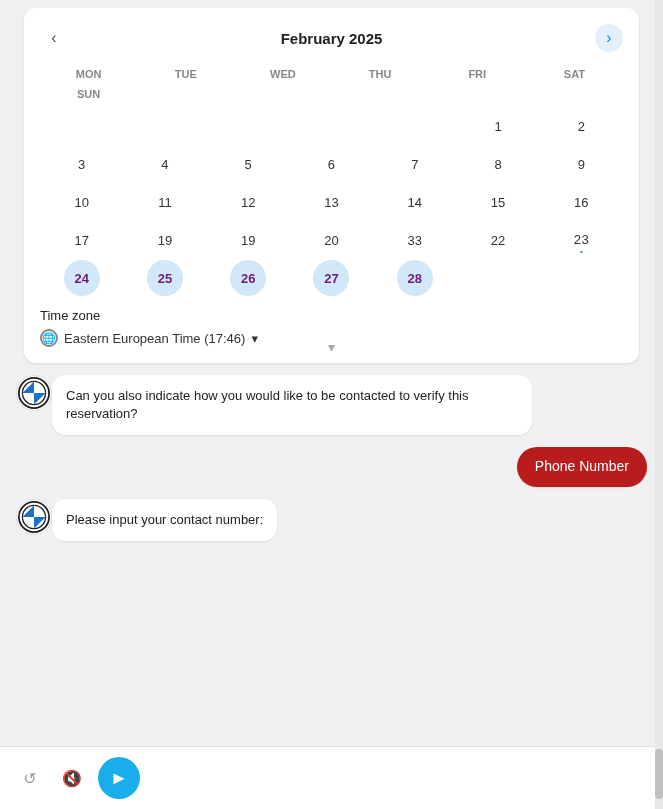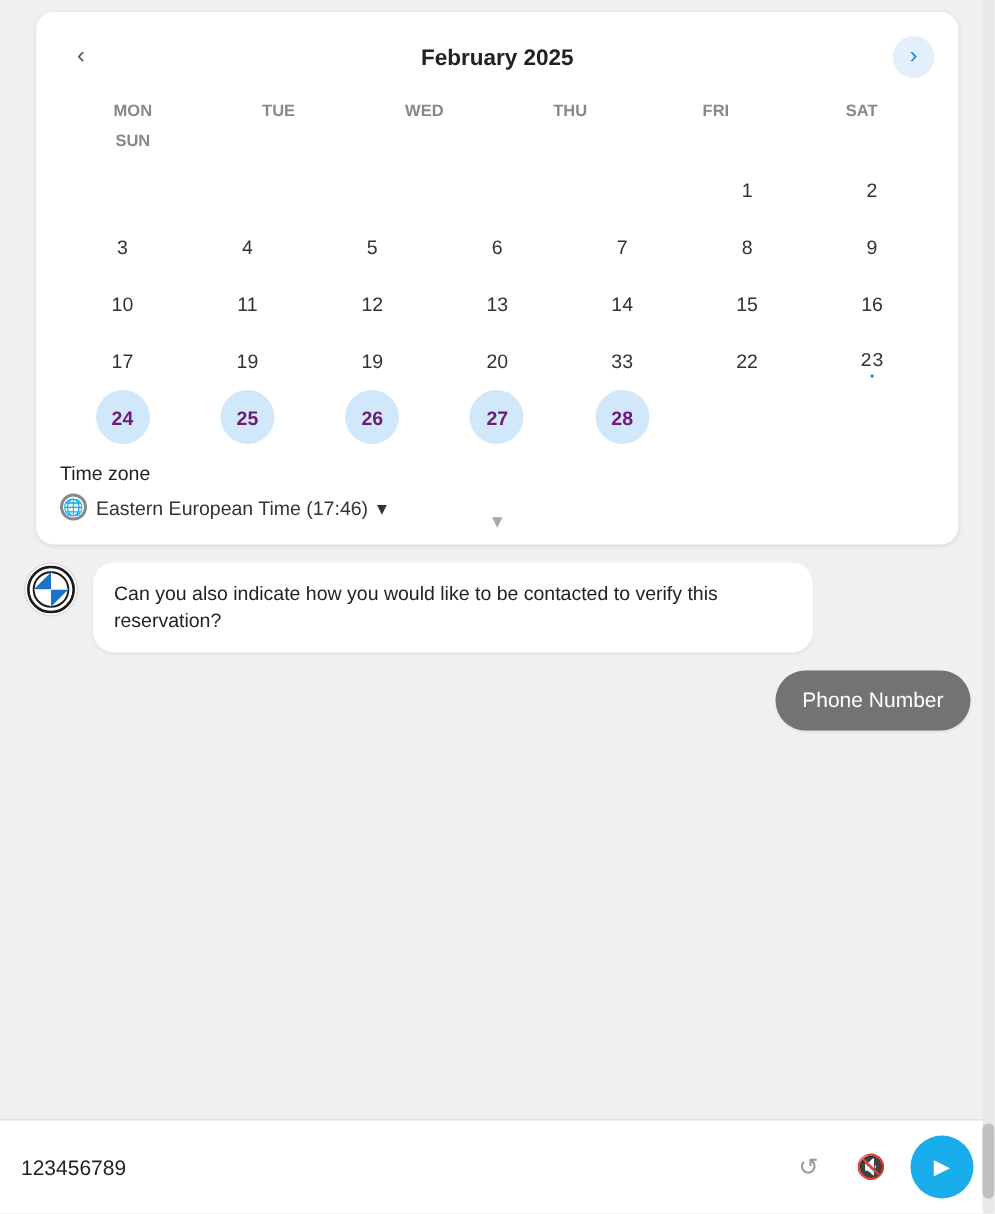--- a/index.html
+++ b/index.html
@@ -166,21 +166,21 @@
       justify-content: center;
       font-size: 11px;
       color: #555;
       flex-shrink: 0;
     }
 
     
     .message-row {
       display: flex;
       align-items: flex-start;
-      gap: 10px;
+      gap: 0;
     }
 
     .message-row.user {
       justify-content: flex-end;
     }
 
     .avatar {
       width: 36px;
       height: 36px;
       border-radius: 50%;
@@ -204,21 +204,21 @@
       border-radius: 14px;
       padding: 12px 14px;
       font-size: 13px;
       color: #222;
       max-width: 480px;
       line-height: 1.4;
       box-shadow: 0 1px 2px rgba(0,0,0,0.08);
     }
 
     .bubble.user-bubble {
-      background: #737373;
+      background: #b91c1c;
       color: #fff;
       border-radius: 20px;
       padding: 10px 18px;
       font-size: 14px;
       font-weight: 500;
     }
 
     
     .input-bar {
       background: #fff;
@@ -404,25 +404,39 @@
         <span>Can you also indicate how you would like to be contacted to verify this reservation?</span>
       </div>
     </div>
 
     <div class="message-row user">
       <div class="bubble user-bubble">
         <span>Phone Number</span>
       </div>
     </div>
 
+    <div class="message-row">
+      <div class="avatar">
+        <svg class="bmw-logo" viewBox="0 0 36 36" xmlns="http://www.w3.org/2000/svg">
+          <circle cx="18" cy="18" r="17" fill="#fff" stroke="#1c1c1c" stroke-width="2"></circle>
+          <circle cx="18" cy="18" r="13" fill="none" stroke="#1c1c1c" stroke-width="1.5"></circle>
+          <path d="M18 5 L18 18 L5 18" fill="#1a73c8"></path>
+          <path d="M18 18 L31 18 L18 31" fill="#1a73c8"></path>
+          <path d="M5 18 L18 18 L18 31" fill="#fff"></path>
+          <path d="M18 5 L18 18 L31 18" fill="#fff"></path>
+        </svg>
+      </div>
+      <div class="bubble">
+        <span>Please input your contact number:</span>
+      </div>
+    </div>
 
   </div>
 
   <div class="input-bar">
-    <input class="input-text" type="text" value="123456789" placeholder="" style="">
     <button class="input-action-btn">
       <span>↺</span>
     </button>
     <button class="input-action-btn">
       <span>🔇</span>
     </button>
     <button class="send-btn">
       <span>►</span>
     </button>
   </div>

